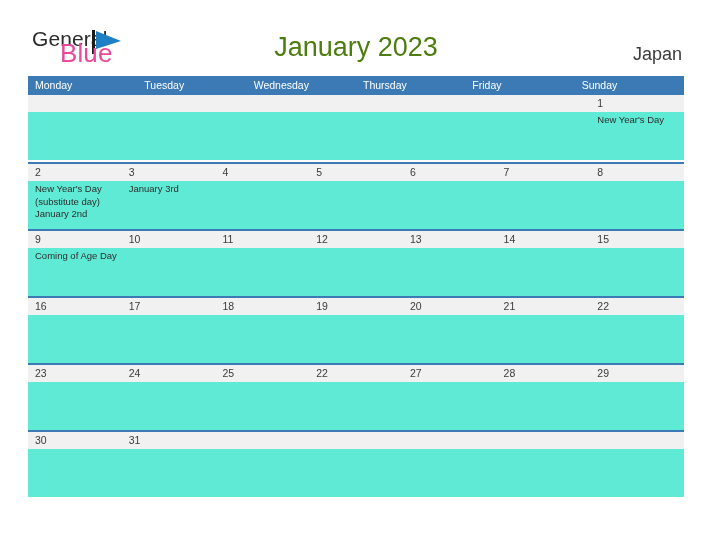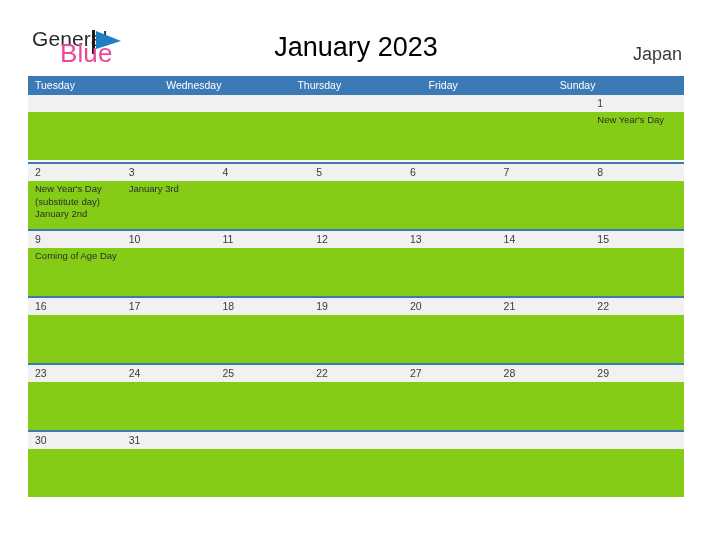--- a/index.html
+++ b/index.html
@@ -62,21 +62,21 @@
     height: 24px;
   }
 
   .cal-title {
     position: absolute;
     left: 0;
     top: 32px;
     width: 712px;
     text-align: center;
     font-size: 27px;
-    color: #000000;
+    color: #4d7c0f;
     font-family: "Liberation Sans", sans-serif;
   }
   .country {
     position: absolute;
     right: 30px;
     top: 44px;
     font-size: 18px;
     color: #3b3b3b;
     font-family: "Liberation Sans", sans-serif;
   }
@@ -124,21 +124,21 @@
     font-size: 10.5px;
     line-height: 17px;
     color: #3a3a3a;
     padding-left: 7px;
     box-sizing: border-box;
     font-family: "Liberation Sans", sans-serif;
   }
   .events-band {
     display: flex;
     height: 48px;
-    background: #84cc16;
+    background: #5eead4;
   }
   .day-col-ev {
     flex: 1 1 0;
     padding: 2px 4px 0 7px;
     box-sizing: border-box;
   }
   .event {
     font-size: 9.5px;
     line-height: 12.5px;
     color: #2e2e2e;
@@ -163,20 +163,21 @@
       </span>
       <span class="logo-row2">Blue</span>
     </div>
 
     <div class="cal-title">January 2023</div>
     <div class="country">Japan</div>
   </div>
 
   <div class="calendar">
     <div class="weekday-row" id="weekday-row">
+        <div class="weekday">Monday</div>
         <div class="weekday">Tuesday</div>
         <div class="weekday">Wednesday</div>
         <div class="weekday">Thursday</div>
         <div class="weekday">Friday</div>
         <div class="weekday">Sunday</div>
       </div>
     <div id="weeks-container">
         <div class="week-row">
           <div class="daynum-band">
             <div class="day-col-num"></div>

